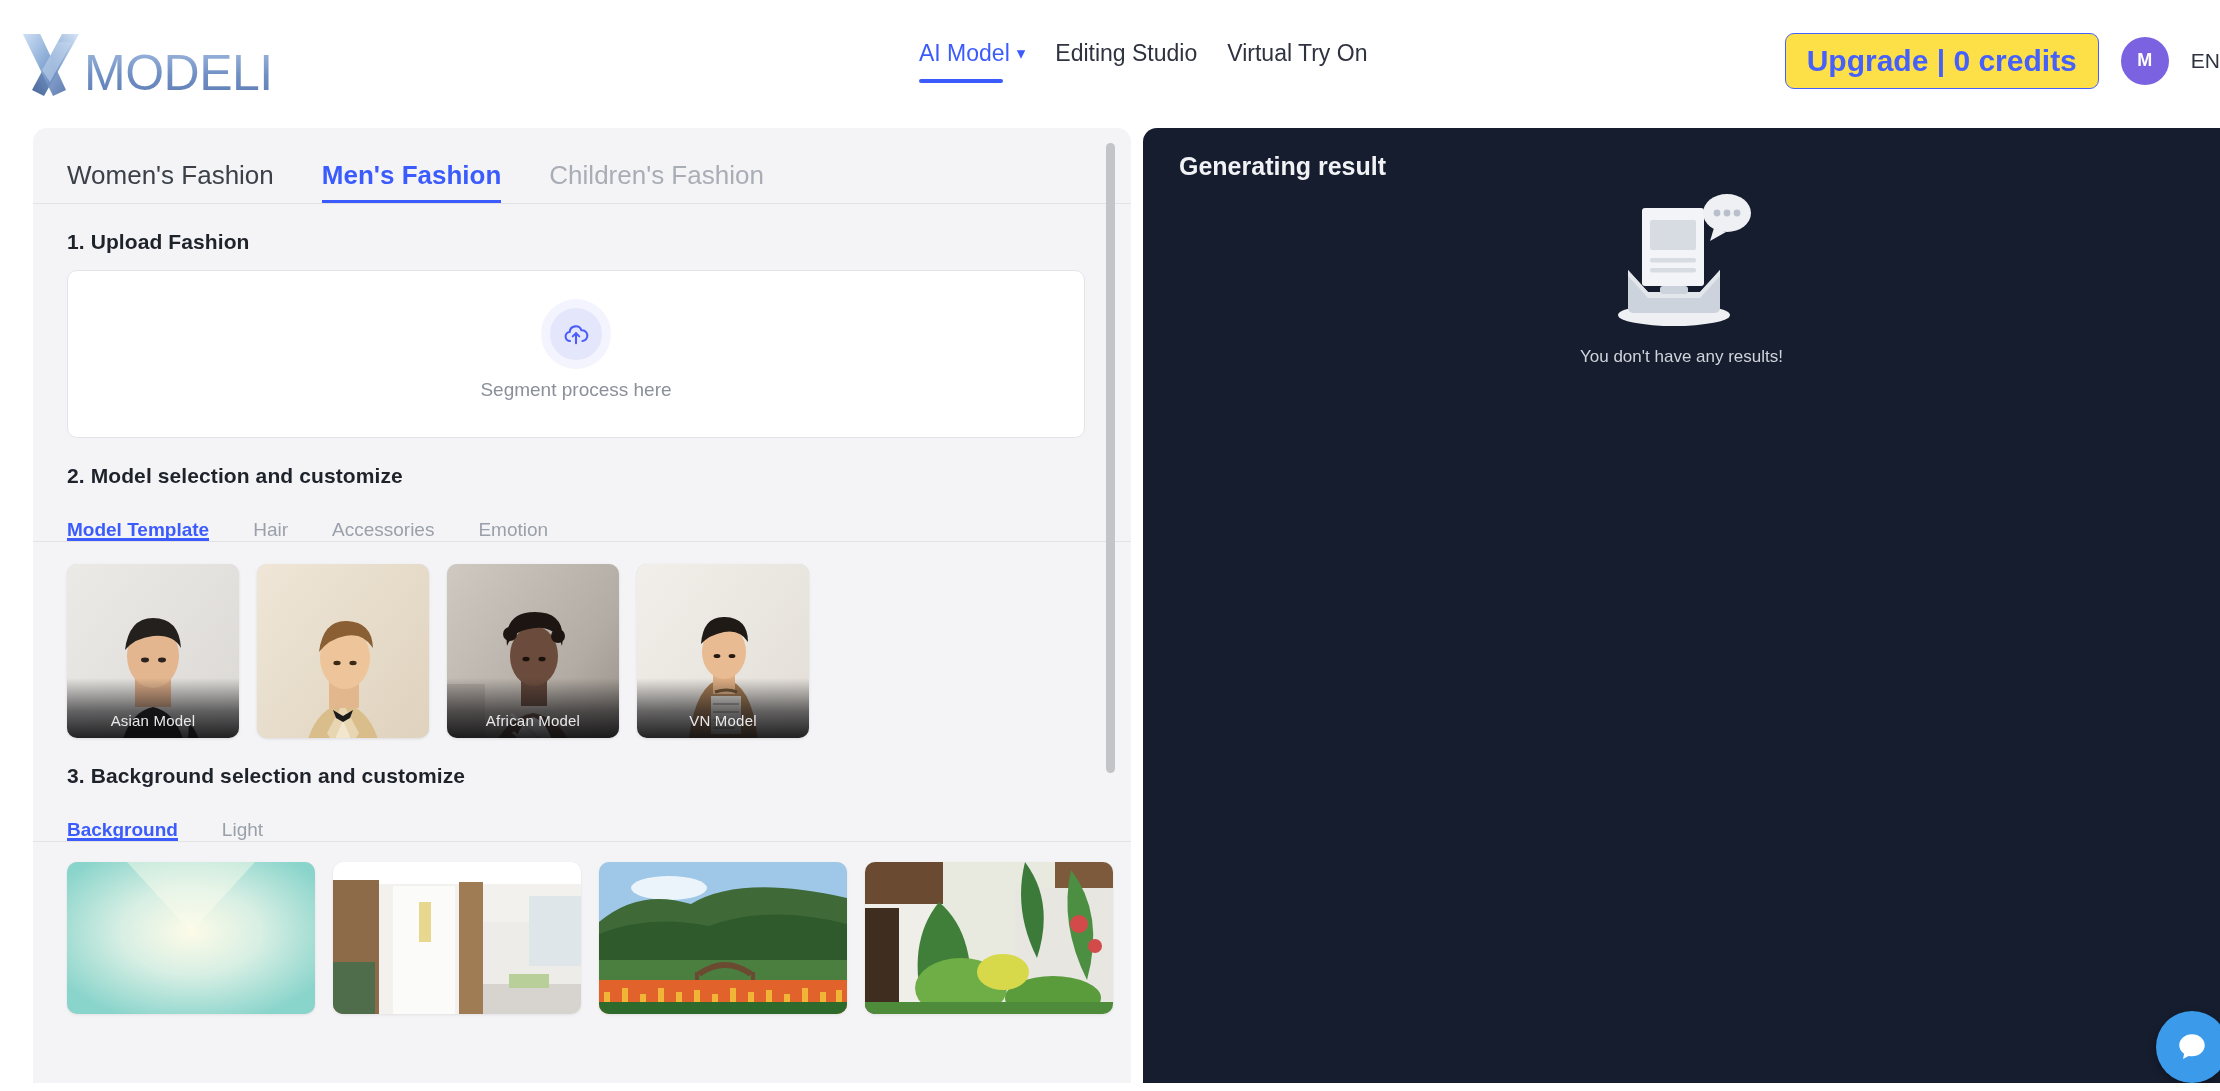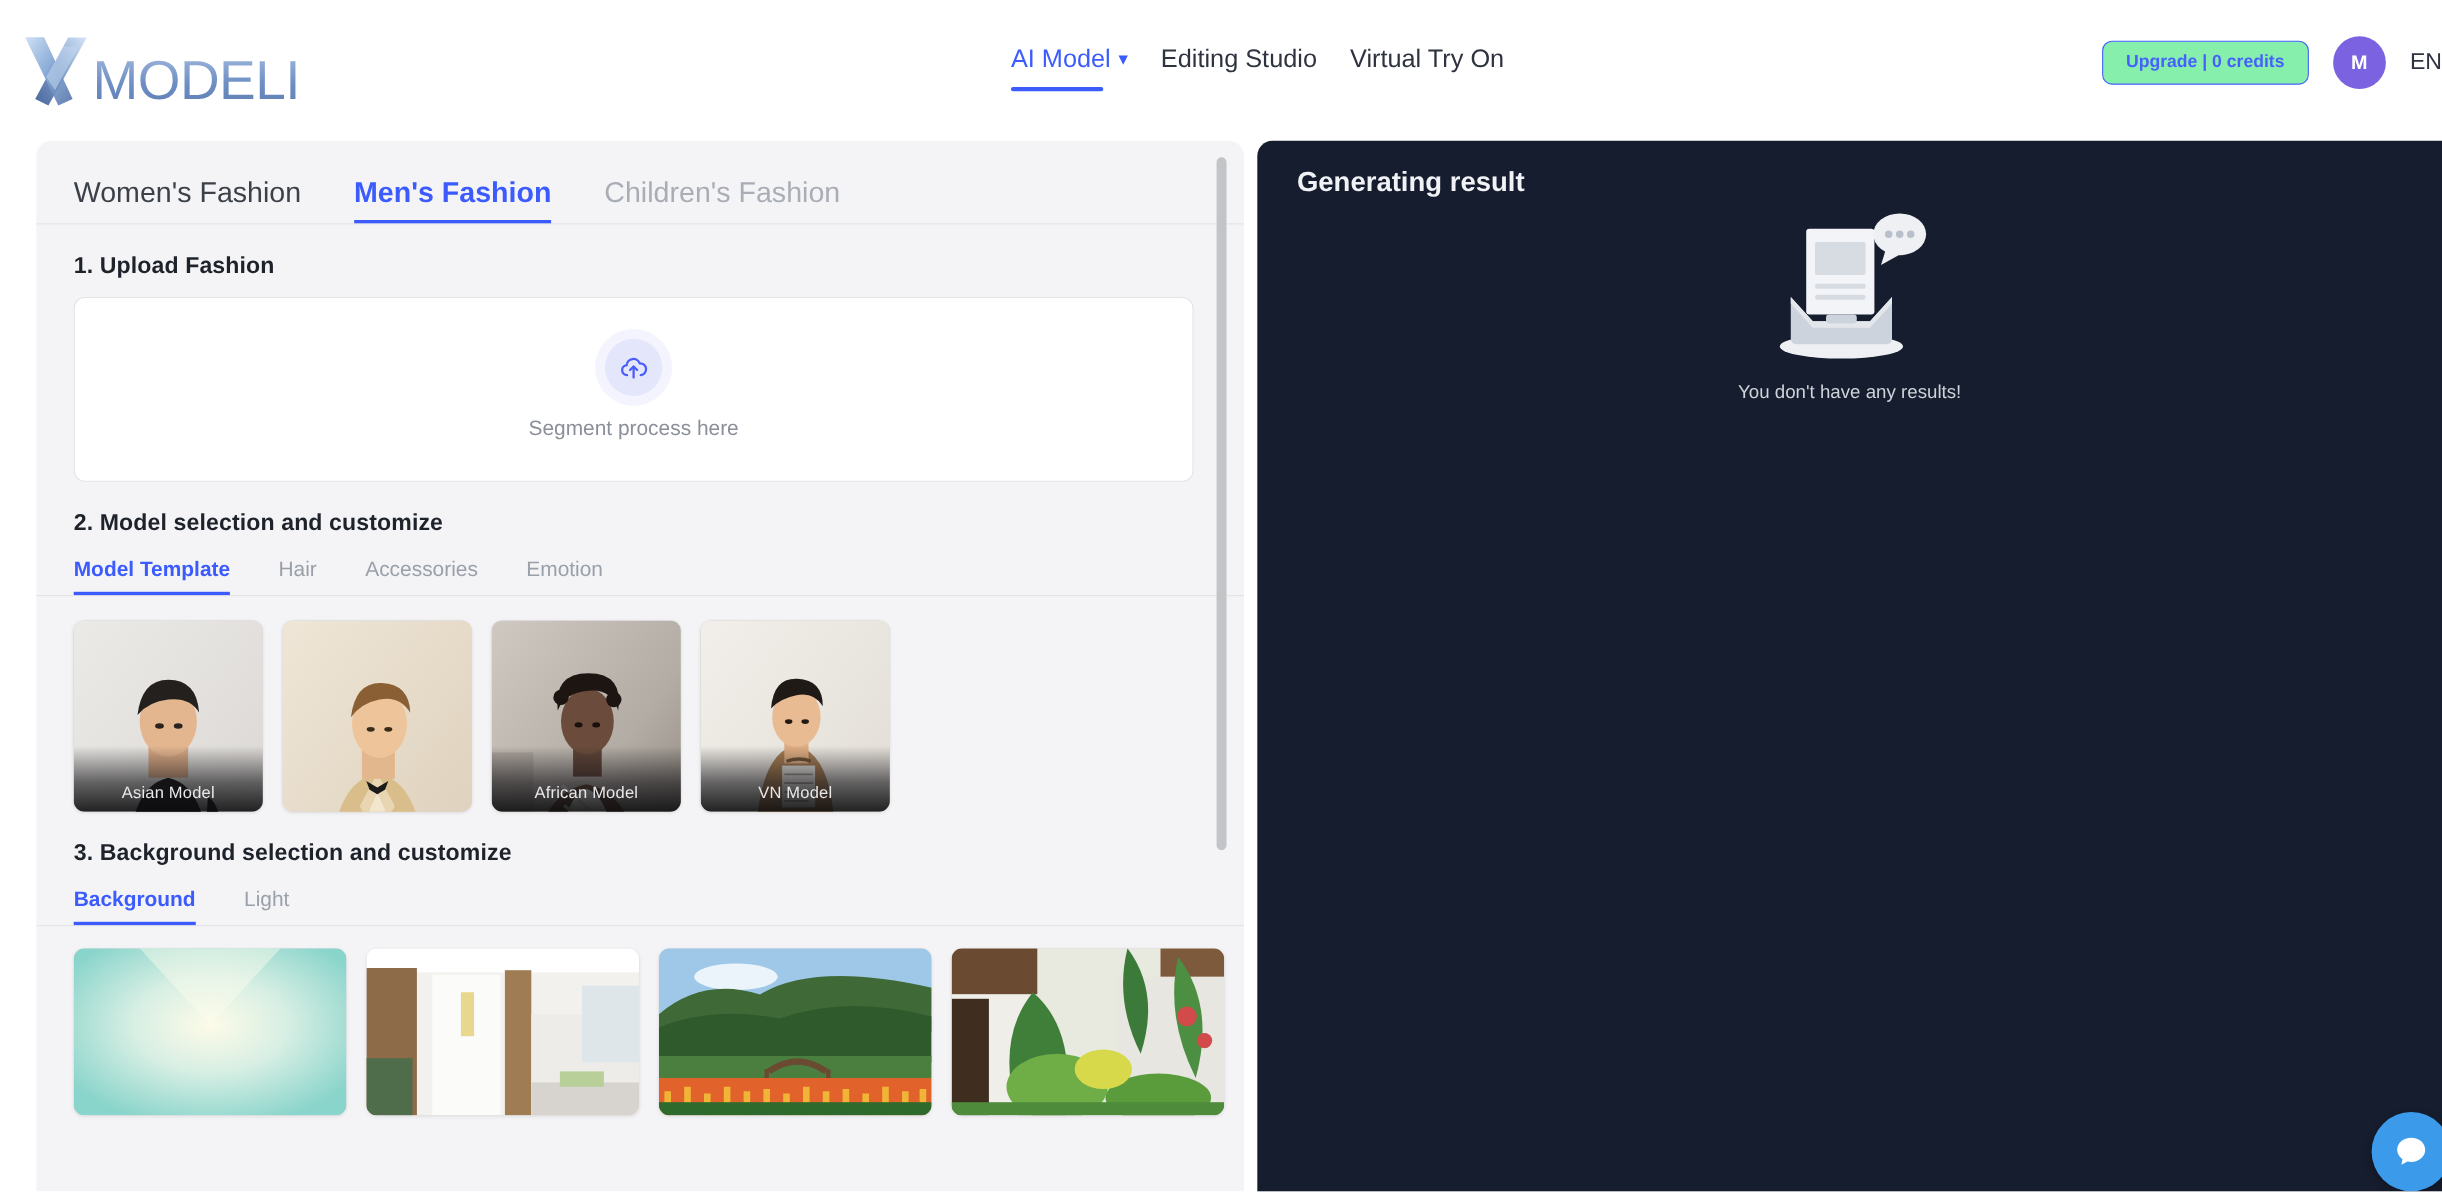--- a/index.html
+++ b/index.html
@@ -41,22 +41,22 @@
     position:absolute; left:0; right:22px; bottom:0; height:4px;
     background:#3b5bfd; border-radius:2px;
   }
   .nav-caret { display:inline-block; margin-left:7px; font-size:17px; vertical-align:2px; }
 
   .header-right {
     position:absolute; right:0px; top:33px;
     display:flex; align-items:center; gap:22px;
   }
   .upgrade-btn {
-    border:1.6px solid #4661fb; color:#4661fb; background:#86efac;
-    border-radius:9px; padding:11px 21px; font-size:16px; font-weight:600;
+    border:1.6px solid #4661fb; color:#4661fb; background:#fde047;
+    border-radius:9px; padding:11px 21px; font-size:30px; font-weight:600;
     cursor:pointer; white-space:nowrap; line-height:1.05;
   }
   .avatar {
     width:48px; height:48px; border-radius:50%;
     background:#7a62e0; color:#fff; display:flex; align-items:center;
     justify-content:center; font-size:18px; font-weight:600; cursor:pointer;
   }
   .lang { font-size:21px; color:#2f3340; white-space:nowrap; cursor:pointer; }
 
   
@@ -103,21 +103,21 @@
   .upload-hint { font-size:19px; color:#8a8f99; }
 
   
   .sub-tabs {
     display:flex; align-items:flex-end;
     padding:16px 0 0 34px; border-bottom:1.5px solid #e3e3e6;
     height:54px;
   }
   .stab {
     font-size:19px; color:#9aa0aa; cursor:pointer; position:relative;
-    padding-bottom:11px; margin-right:44px; white-space:nowrap;
+    margin-right:44px; white-space:nowrap;
   }
   .stab.active { color:#3b5bfd; font-weight:600; }
   .stab.active::after {
     content:""; position:absolute; left:0; right:0; bottom:0;
     height:3.5px; background:#3b5bfd;
   }
 
   
   .card-row { display:flex; gap:18px; padding:22px 0 0 34px; }
   .model-card {

